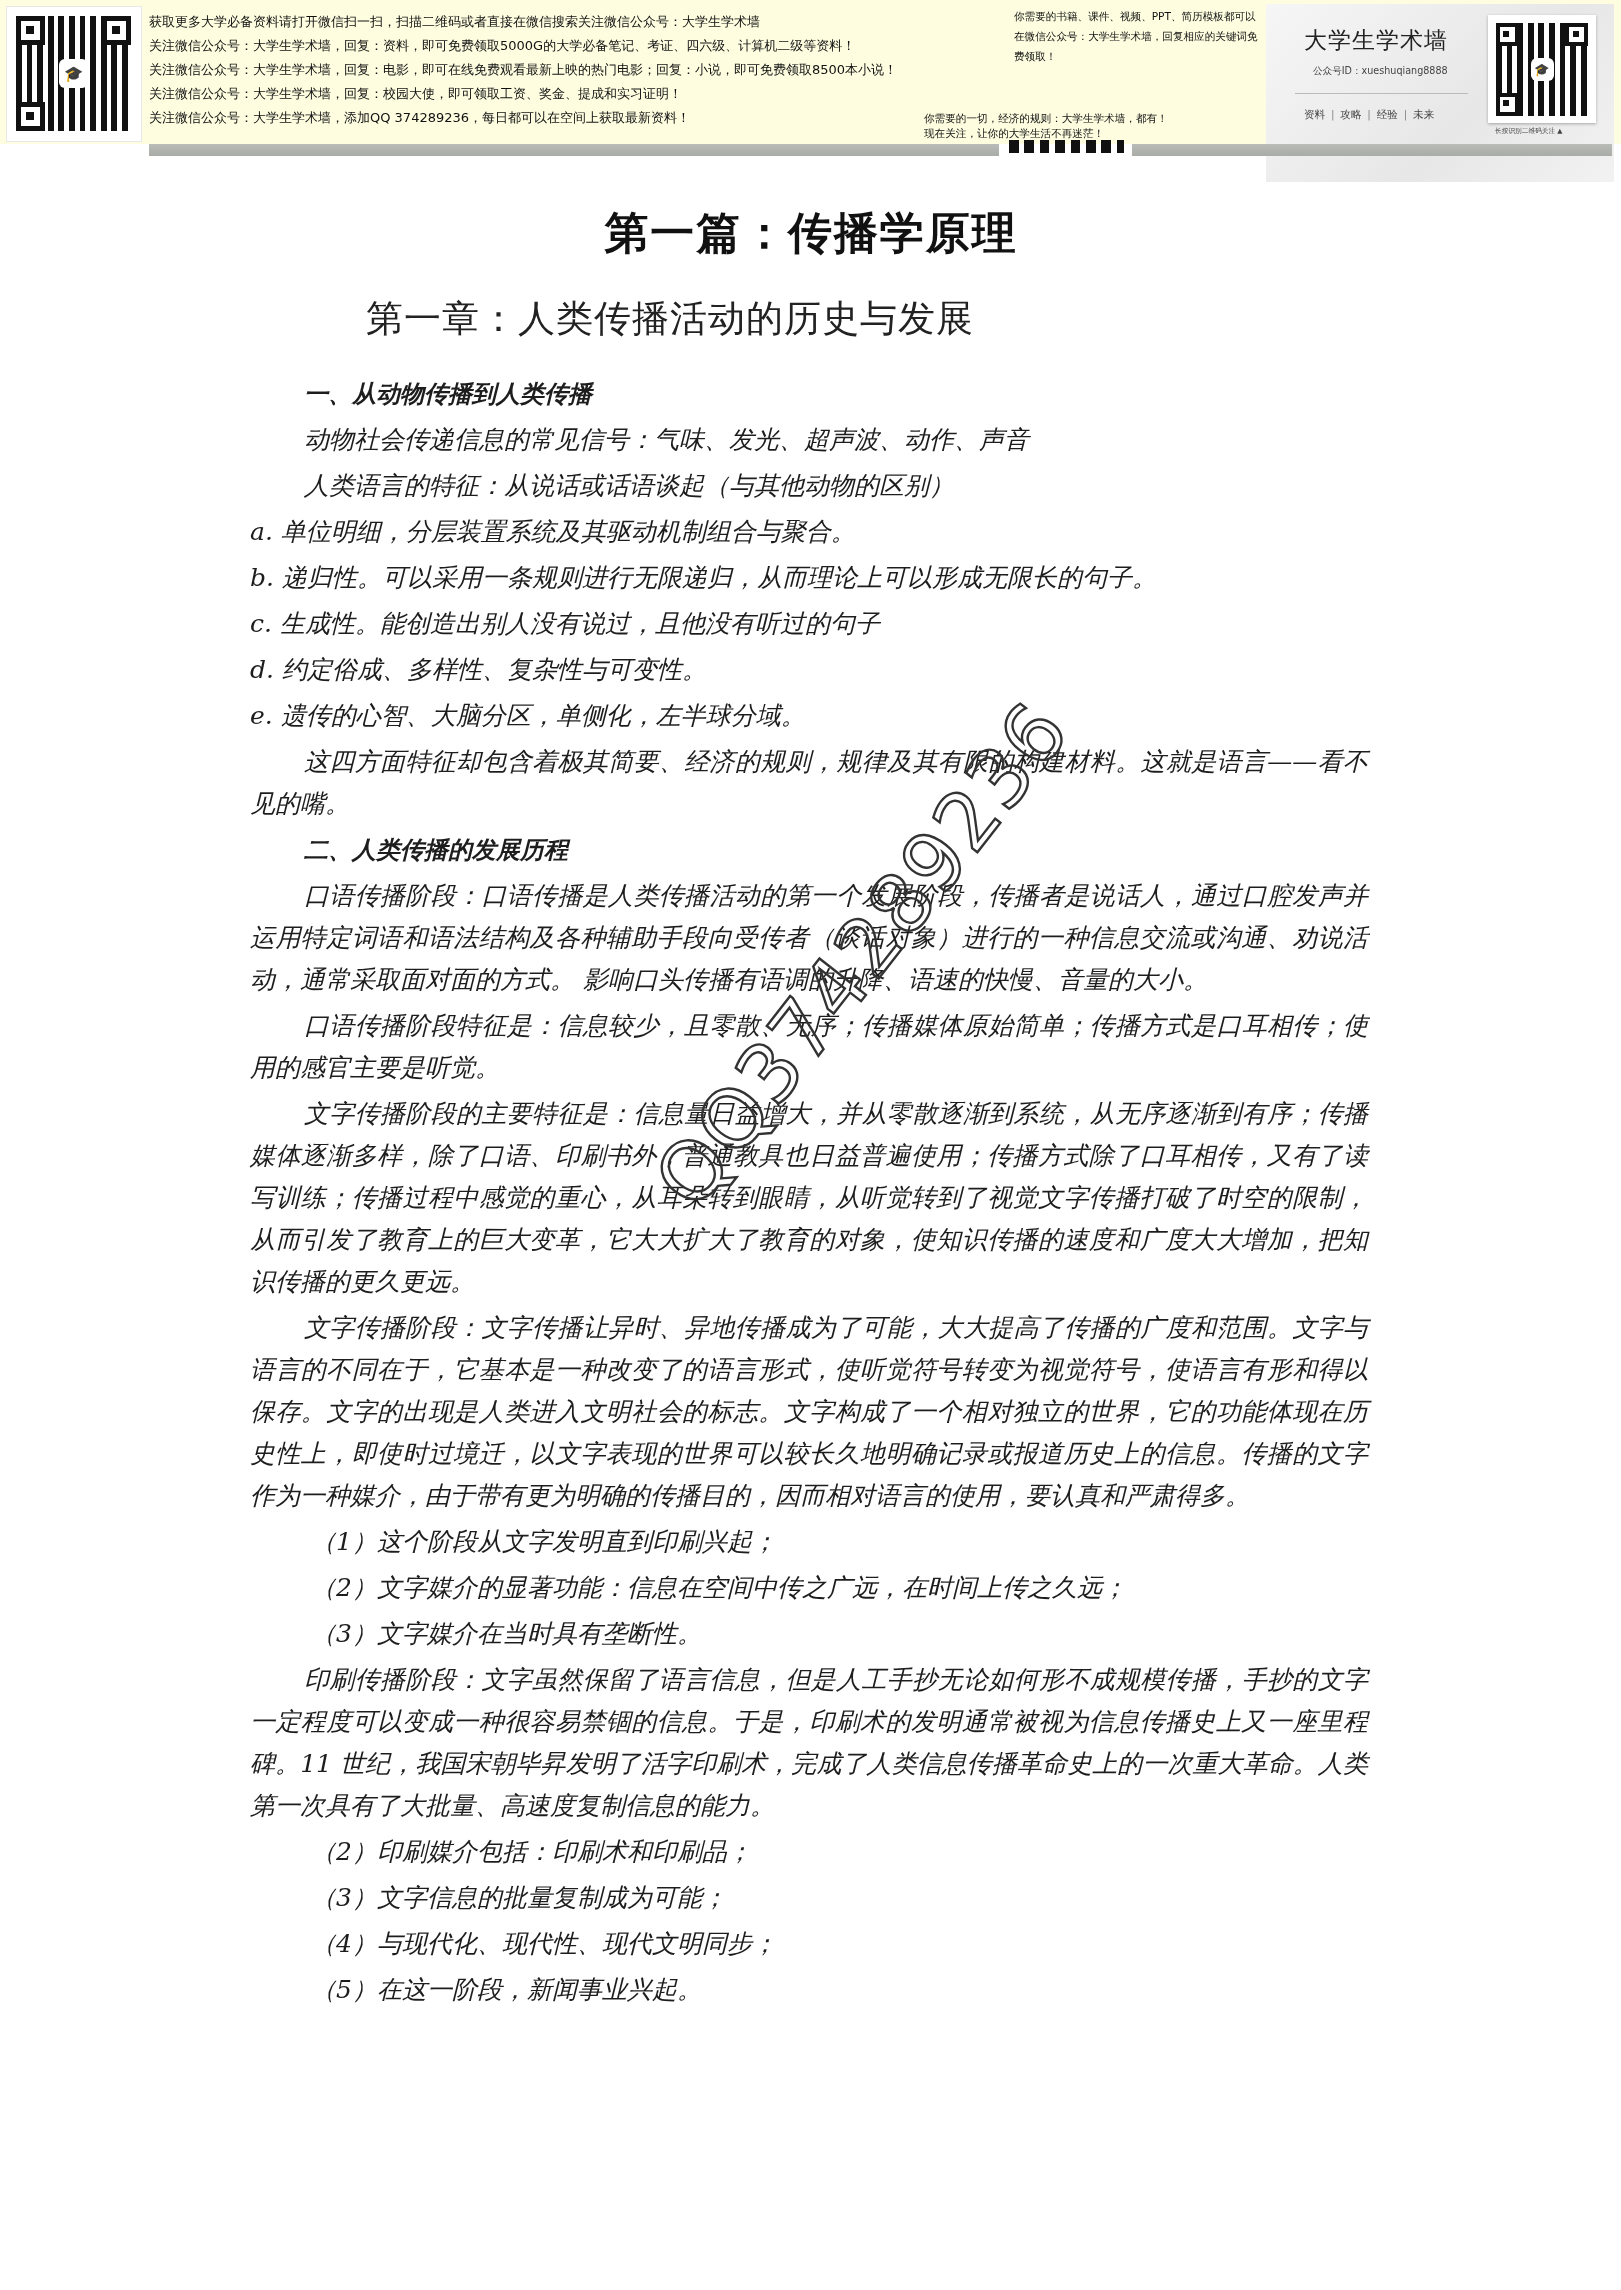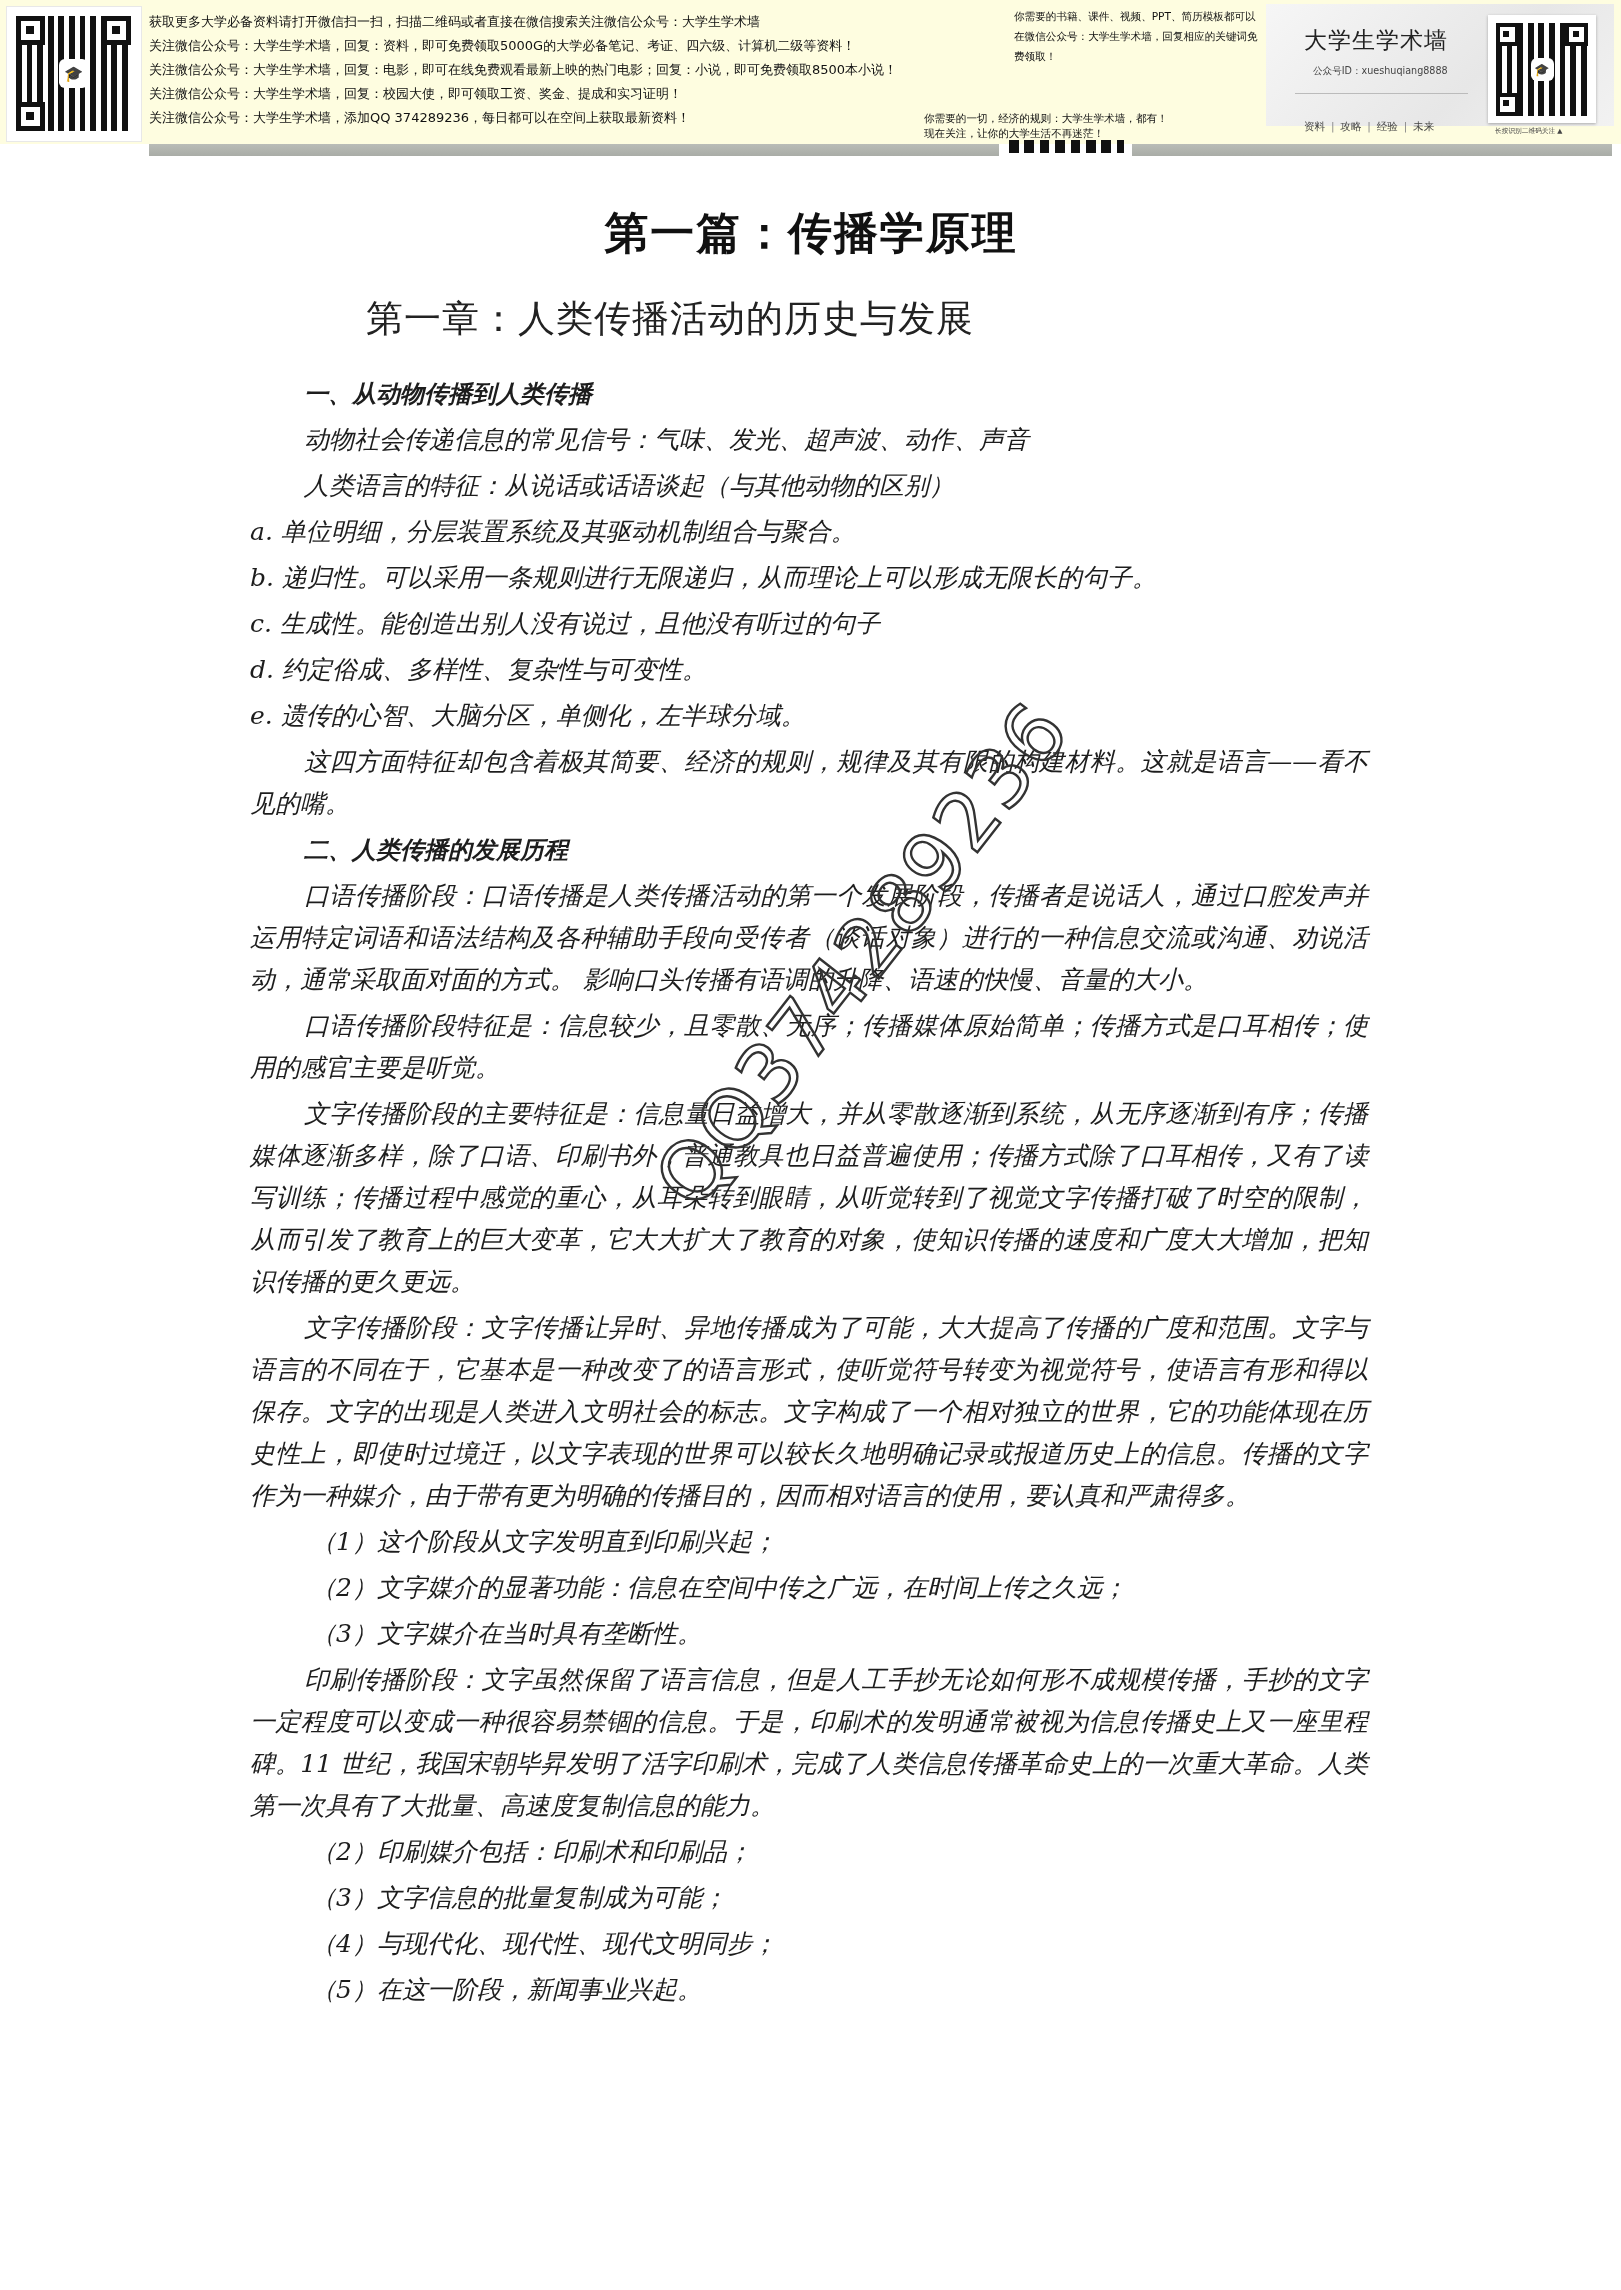--- a/index.html
+++ b/index.html
@@ -49,36 +49,36 @@
     position: absolute; left: 1014px; top: 5.8px; width: 252px;
     font-family: "DejaVu Sans", "Liberation Sans", sans-serif;
     font-size: 10.6px; line-height: 20px; color: #111;
   }
   .banner-mid-bottom {
     position: absolute; left: 924px; top: 111px; width: 346px;
     font-family: "DejaVu Sans", "Liberation Sans", sans-serif;
     font-size: 10.6px; line-height: 15.4px; color: #111;
   }
   .card {
-    position: absolute; left: 1266px; top: 3.8px; width: 348px; height: 122px;
+    position: absolute; left: 1266px; top: 3.8px; width: 348px; height: 178px;
     background: linear-gradient(135deg, #f6f6f6, #e7e7e7 60%, #f2f2f2);
   }
   .card-title {
     position: absolute; left: 38px; top: 21px;
     font-family: "DejaVu Sans", "Liberation Sans", sans-serif;
     font-size: 23px; color: #222; letter-spacing: 1px;
   }
   .card-id {
     position: absolute; left: 38px; top: 61px;
     font-family: "DejaVu Sans", "Liberation Sans", sans-serif;
     font-size: 9.6px; color: #444; margin-left: 9px;
   }
   .card-rule { position: absolute; left: 29px; top: 89px; width: 173px; height: 1px; background: #bbb; }
   .card-links {
-    position: absolute; left: 38px; top: 116px; display: flex; gap: 5.8px;
+    position: absolute; left: 38px; top: 104px; display: flex; gap: 5.8px;
     font-family: "DejaVu Sans", "Liberation Sans", sans-serif; font-size: 10.6px; color: #444;
   }
   .card-links .sep { color: #888; }
   .qr-right {
     position: absolute; left: 222px; top: 11.5px; width: 108px; height: 108px;
     background: #fff; box-shadow: 0 1px 2.9px rgba(0,0,0,.3);
   }
   .qr-right .qr { inset: 7.7px; }
   .qr-right .qr .corner { width: 23px; height: 23px; border-width: 4.8px; }
   .qr-right .qr .corner::after { left: 3.8px; top: 3.8px; width: 5.8px; height: 5.8px; }

